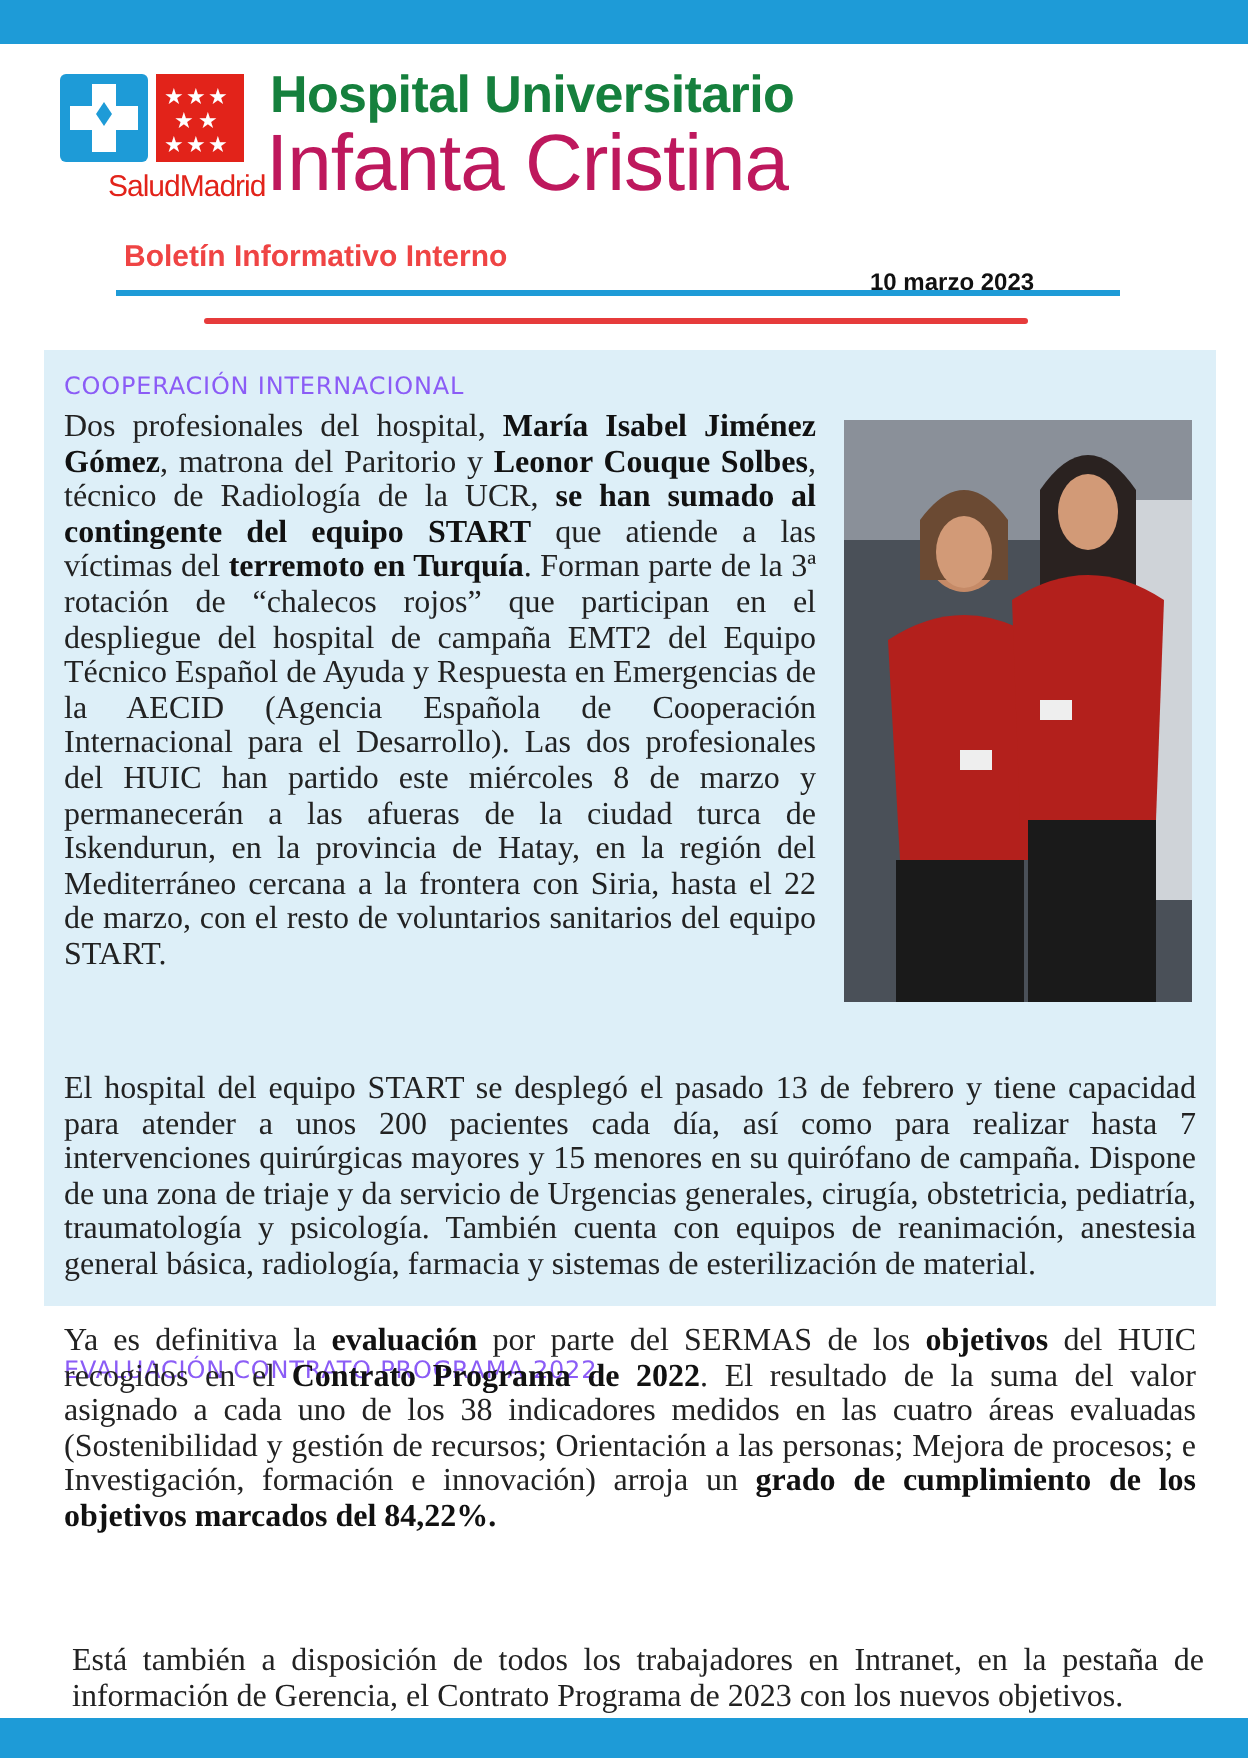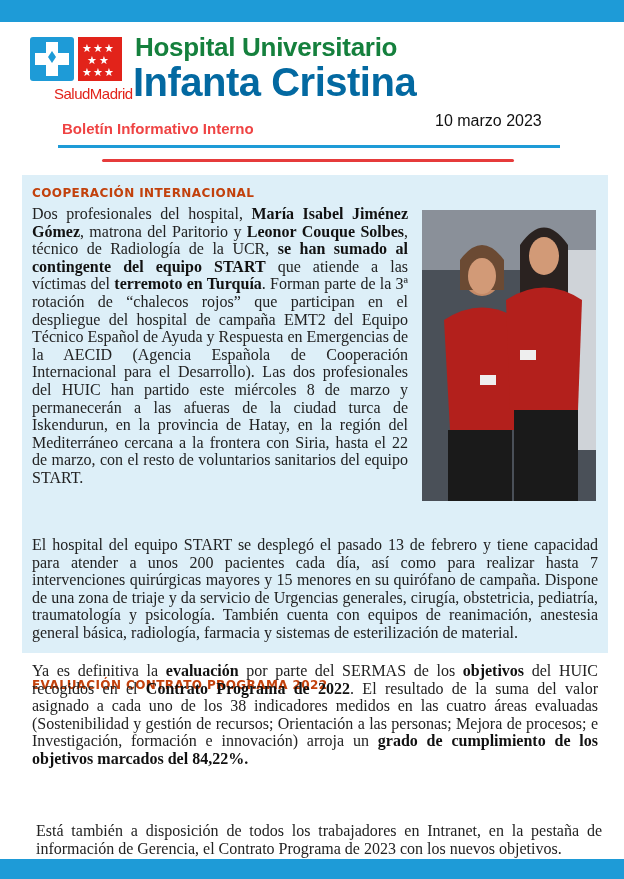--- a/index.html
+++ b/index.html
@@ -2,27 +2,27 @@
 <html><head>
 <meta charset="utf-8">
 <style>
   html,body{margin:0;padding:0;}
   body{width:624px;height:879px;background:#ffffff;position:relative;overflow:hidden;font-family:"Liberation Sans",sans-serif;}
   .top-bar{position:absolute;left:0;top:0;width:624px;height:22px;background:#1e9bd7;}
   .bottom-bar{position:absolute;left:0;top:859px;width:624px;height:20px;background:#1e9bd7;}
   .logo{position:absolute;left:30px;top:37px;width:94px;height:68px;}
   .salud-text{position:absolute;left:30px;top:85px;font-size:15px;color:#e2231a;letter-spacing:-0.5px;margin-left:24px;}
   .title1{position:absolute;left:135px;top:32px;font-size:26px;font-weight:bold;color:#15803d;letter-spacing:-0.3px;}
-  .title2{position:absolute;left:133px;top:60px;font-size:40px;font-weight:bold;color:#0369a1;letter-spacing:-0.5px;}
+  .title2{position:absolute;left:133px;top:60px;font-size:40px;font-weight:normal;color:#be185d;letter-spacing:-0.5px;}
   .bulletin{position:absolute;left:62px;top:120px;font-size:15px;font-weight:bold;color:#ef4444;}
-  .date{position:absolute;left:435px;top:112px;font-size:16px;font-weight:normal;color:#111;}
+  .date{position:absolute;left:435px;top:134px;font-size:12px;font-weight:bold;color:#111;}
   .line-blue{position:absolute;left:58px;top:145px;width:502px;height:3px;background:#1e9bd7;}
   .line-red{position:absolute;left:102px;top:159px;width:412px;height:3px;background:#e63b3b;border-radius:2px;}
   .section1{position:absolute;left:22px;top:175px;width:586px;height:478px;background:#ddeff8;}
-  .sec-title{font-family:"DejaVu Sans",sans-serif;font-weight:bold;color:#c2410c;font-size:12px;letter-spacing:0.4px;}
+  .sec-title{font-family:"DejaVu Sans",sans-serif;font-weight:normal;color:#8b5cf6;font-size:12px;letter-spacing:0.4px;}
   .s1-title{position:absolute;left:32px;top:186px;}
   .s2-title{position:absolute;left:32px;top:678px;}
   .text{font-family:Liberation Serif, serif;font-size:16px;line-height:17.6px;color:#222;text-align:justify;}
   .text b{color:#111;}
   .p1{position:absolute;left:32px;top:205px;width:376px;}
   .p2{position:absolute;left:32px;top:536px;width:566px;}
   .p3{position:absolute;left:32px;top:662px;width:566px;}
   .p4{position:absolute;left:36px;top:822px;width:566px;}
   .photo{position:absolute;left:422px;top:210px;width:174px;height:291px;background:#3a3f46;overflow:hidden;}
 </style>

